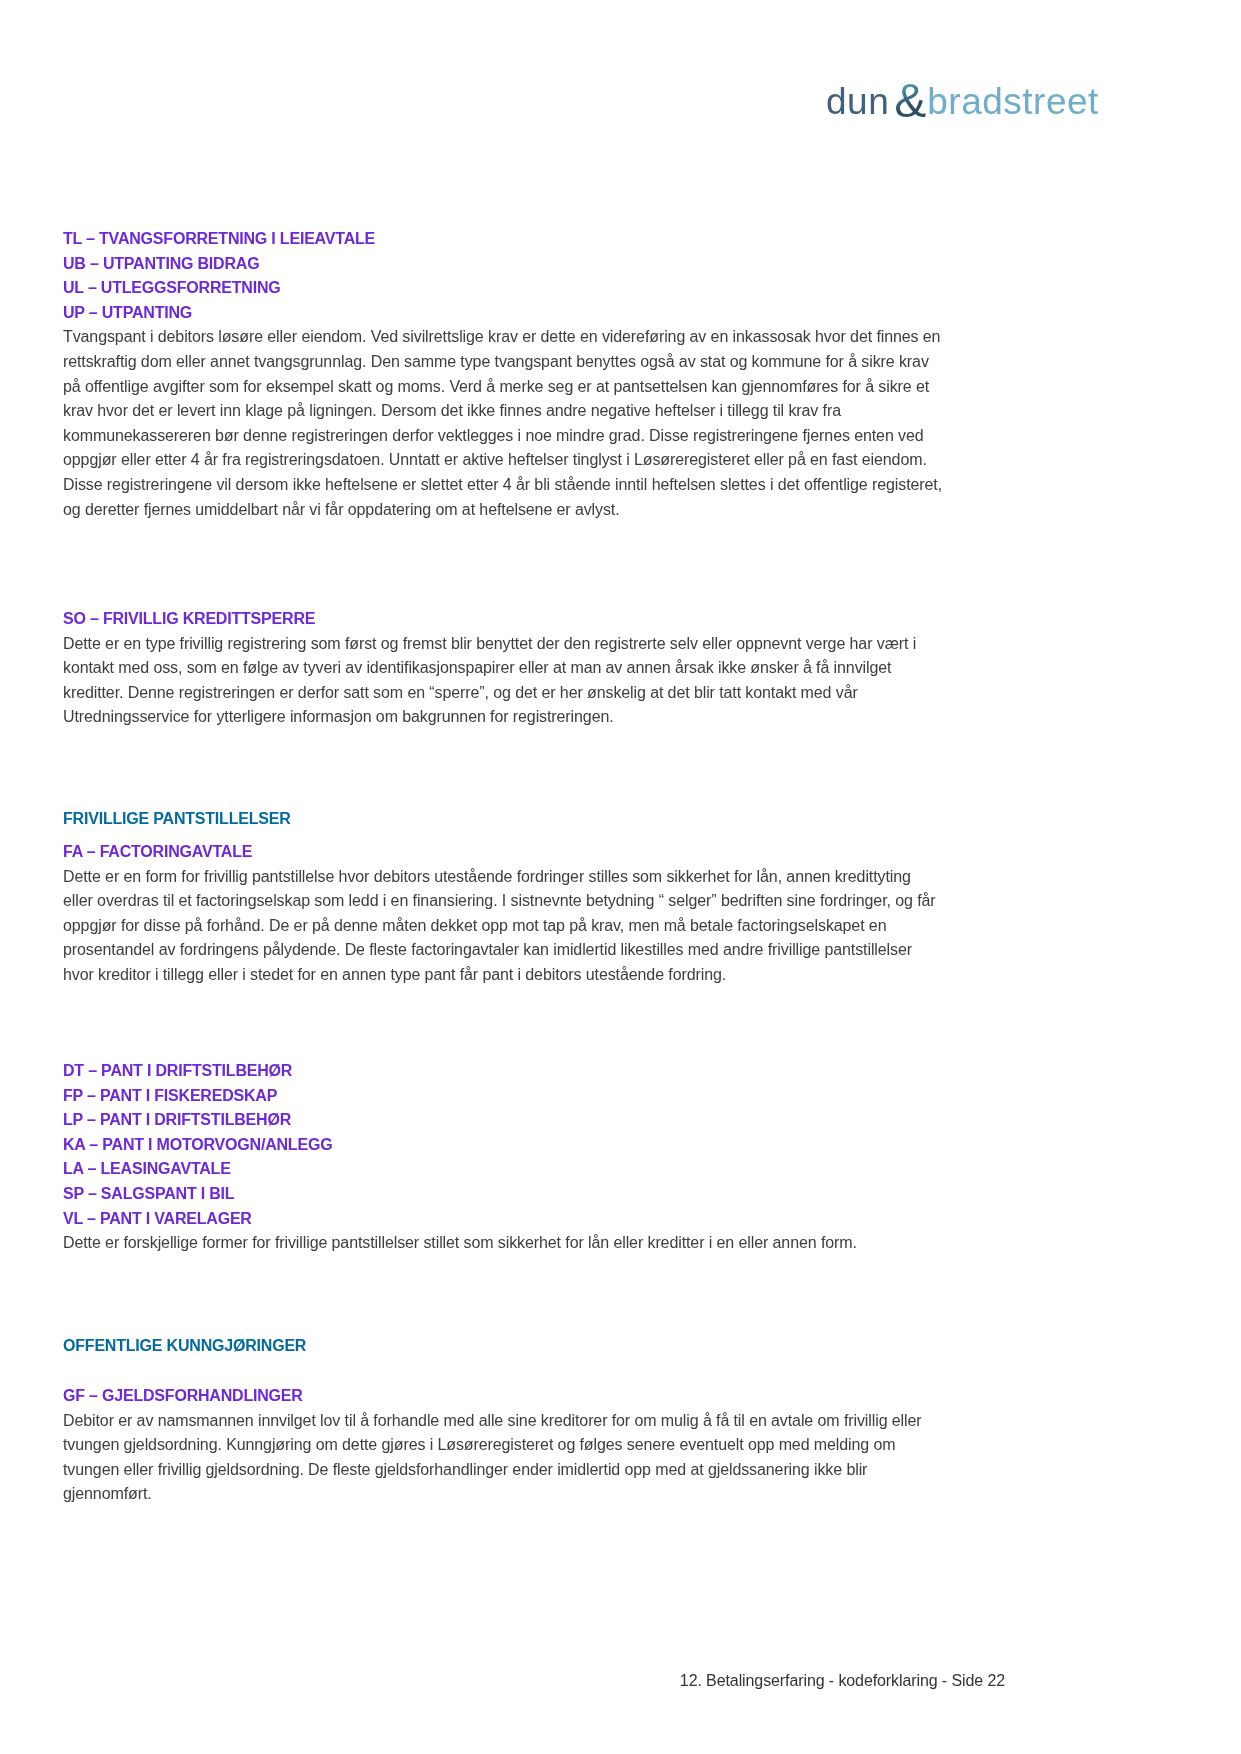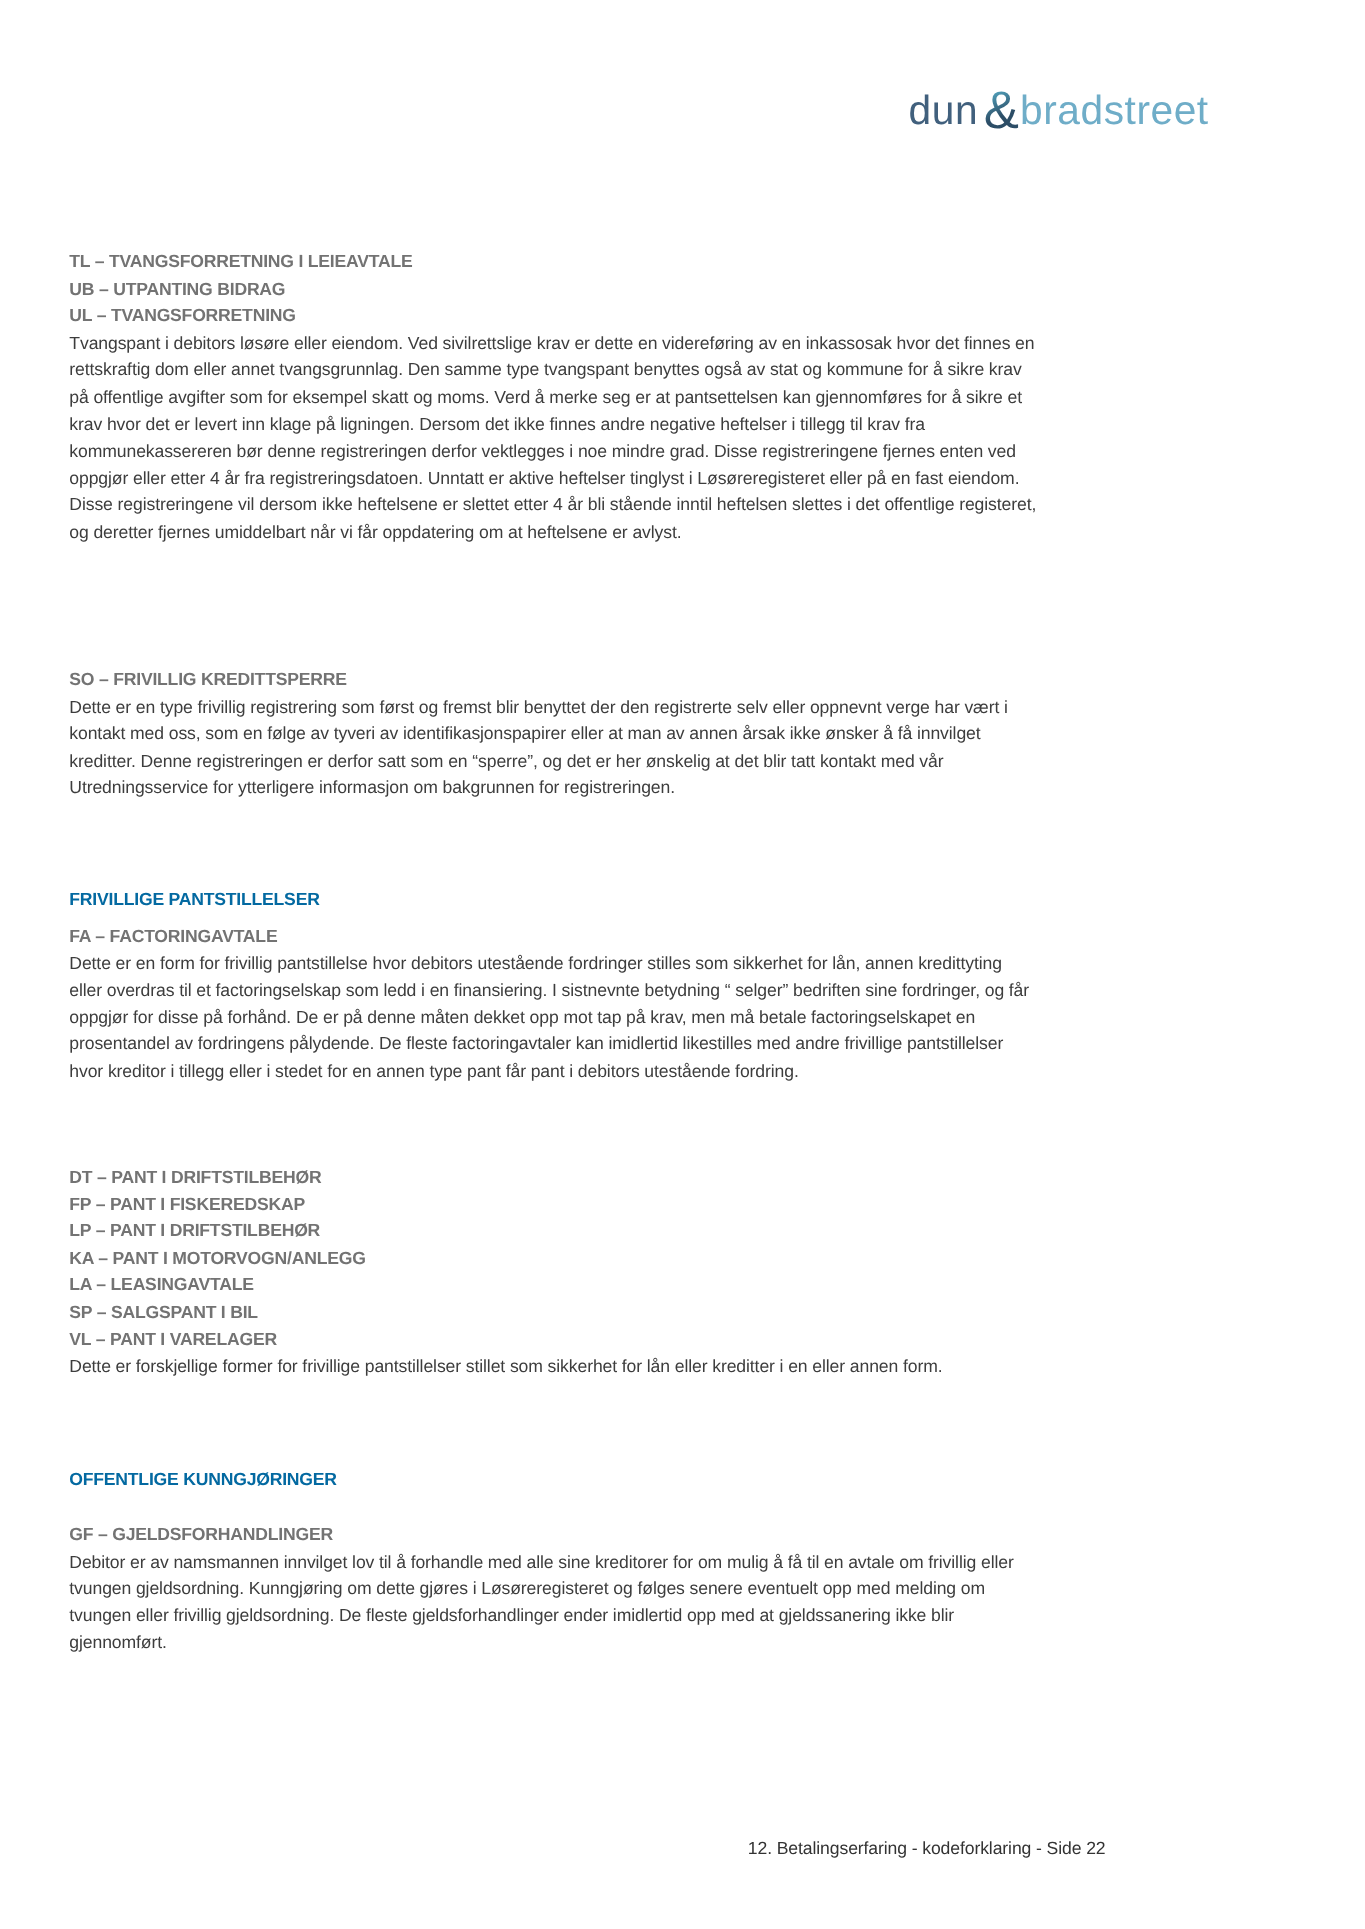--- a/index.html
+++ b/index.html
@@ -56,21 +56,21 @@
     position: absolute;
     left: 63px;
     width: 880px;
     font-size: 16px;
     line-height: 24.6px;
     color: #3d3d3d;
     letter-spacing: -0.1px;
   }
   .code-line, .sub-heading {
     font-weight: 700;
-    color: #737373;
+    color: #6d28d9;
     letter-spacing: -0.2px;
   }
   .section-title {
     font-weight: 700;
     color: #0369a1;
     letter-spacing: -0.2px;
   }
   p.body-text { margin: 0; }
 
   .b1 { top: 227px; }
@@ -97,21 +97,22 @@
 
 <div class="page">
 
   <div class="logo">
     <span class="word dun">dun</span><span class="amp">&amp;</span><span class="word brad">bradstreet</span>
   </div>
 
   <div class="block b1">
     <div class="code-line">TL – TVANGSFORRETNING I LEIEAVTALE</div>
     <div class="code-line">UB – UTPANTING BIDRAG</div>
-    <div class="code-line">UL – TVANGSFORRETNING</div>
+    <div class="code-line">UL – UTLEGGSFORRETNING</div>
+    <div class="code-line">UP – UTPANTING</div>
     <p class="body-text">Tvangspant i debitors løsøre eller eiendom. Ved sivilrettslige krav er dette en videreføring av en inkassosak hvor det finnes en rettskraftig dom eller annet tvangsgrunnlag. Den samme type tvangspant benyttes også av stat og kommune for å sikre krav på offentlige avgifter som for eksempel skatt og moms. Verd å merke seg er at pantsettelsen kan gjennomføres for å sikre et krav hvor det er levert inn klage på ligningen. Dersom det ikke finnes andre negative heftelser i tillegg til krav fra kommunekassereren bør denne registreringen derfor vektlegges i noe mindre grad. Disse registreringene fjernes enten ved oppgjør eller etter 4 år fra registreringsdatoen. Unntatt er aktive heftelser tinglyst i Løsøreregisteret eller på en fast eiendom. Disse registreringene vil dersom ikke heftelsene er slettet etter 4 år bli stående inntil heftelsen slettes i det offentlige registeret, og deretter fjernes umiddelbart når vi får oppdatering om at heftelsene er avlyst.</p>
   </div>
 
   <div class="block b2">
     <div class="sub-heading">SO – FRIVILLIG KREDITTSPERRE</div>
     <p class="body-text">Dette er en type frivillig registrering som først og fremst blir benyttet der den registrerte selv eller oppnevnt verge har vært i kontakt med oss, som en følge av tyveri av identifikasjonspapirer eller at man av annen årsak ikke ønsker å få innvilget kreditter. Denne registreringen er derfor satt som en “sperre”, og det er her ønskelig at det blir tatt kontakt med vår Utredningsservice for ytterligere informasjon om bakgrunnen for registreringen.</p>
   </div>
 
   <div class="block t1">
     <div class="section-title">FRIVILLIGE PANTSTILLELSER</div>

